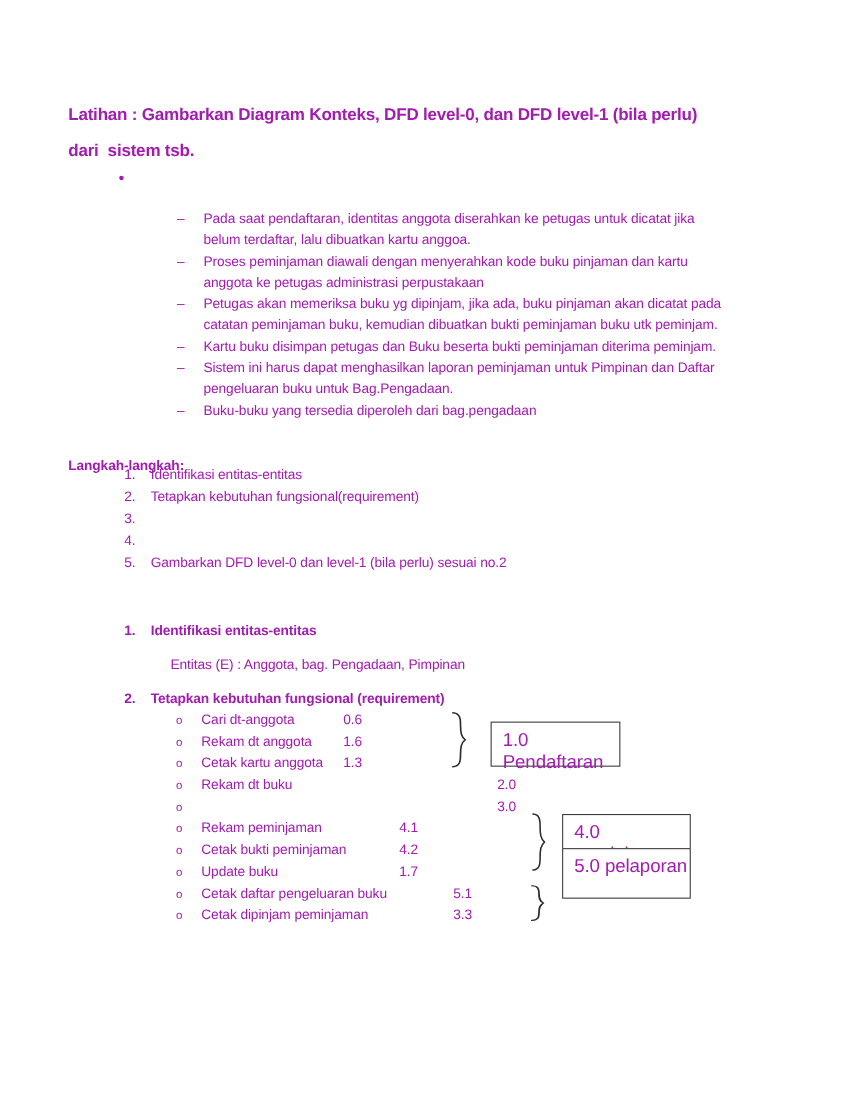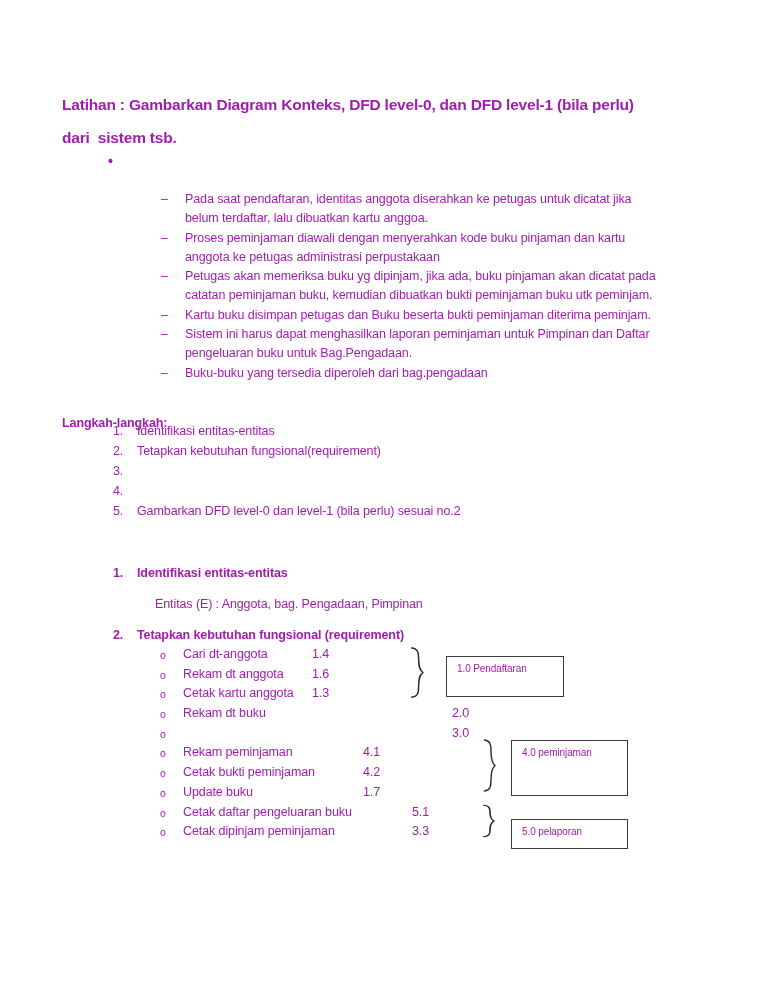--- a/index.html
+++ b/index.html
@@ -45,27 +45,27 @@
   .req-code { position:absolute; }
   .code-g1 { left:312px; }
   .code-g2 { left:452px;text-align:center; }
   .code-g4 { left:363px; }
   .code-g5 { left:412px; }
 
   .proc-box {
     position:absolute;
     border:1.5px solid #3d3d3d;
     background:#ffffff;
-    font-size:10px; letter-spacing:-0.1px;
+    font-size:17px; letter-spacing:-0.1px;
     padding:6px 0 0 10px;
     box-sizing:border-box;
   }
   .box-1 { left:446px; top:656px; width:118px; height:41px; }
   .box-2 { left:511px; top:740px; width:117px; height:56px; }
-  .box-3 { left:511px; top:819px; width:117px; height:30px; }
+  .box-3 { left:511px; top:771px; width:117px; height:46px; }
 
   .brace { position:absolute; }
   .brace svg { display:block; }
   .brace-1 { left:409px; top:646px; }
   .brace-2 { left:482px; top:738px; }
   .brace-3 { left:481px; top:804px; }
 </style>
 </head>
 <body>
 
@@ -138,21 +138,21 @@
 
   <div class="abs sec-title sec2-title">
     <span class="step-num">2.</span>
     <span>Tetapkan kebutuhan fungsional (requirement)</span>
   </div>
 
   <div class="abs req-list">
     <div class="req-row">
       <span class="req-marker">o</span>
       <span class="req-label">Cari dt-anggota</span>
-      <span class="req-code code-g1">1.4</span>
+      <span class="req-code code-g1">0.6</span>
     </div>
     <div class="req-row">
       <span class="req-marker">o</span>
       <span class="req-label">Rekam dt anggota</span>
       <span class="req-code code-g1">1.6</span>
     </div>
     <div class="req-row">
       <span class="req-marker">o</span>
       <span class="req-label">Cetak kartu anggota</span>
       <span class="req-code code-g1">1.3</span>

